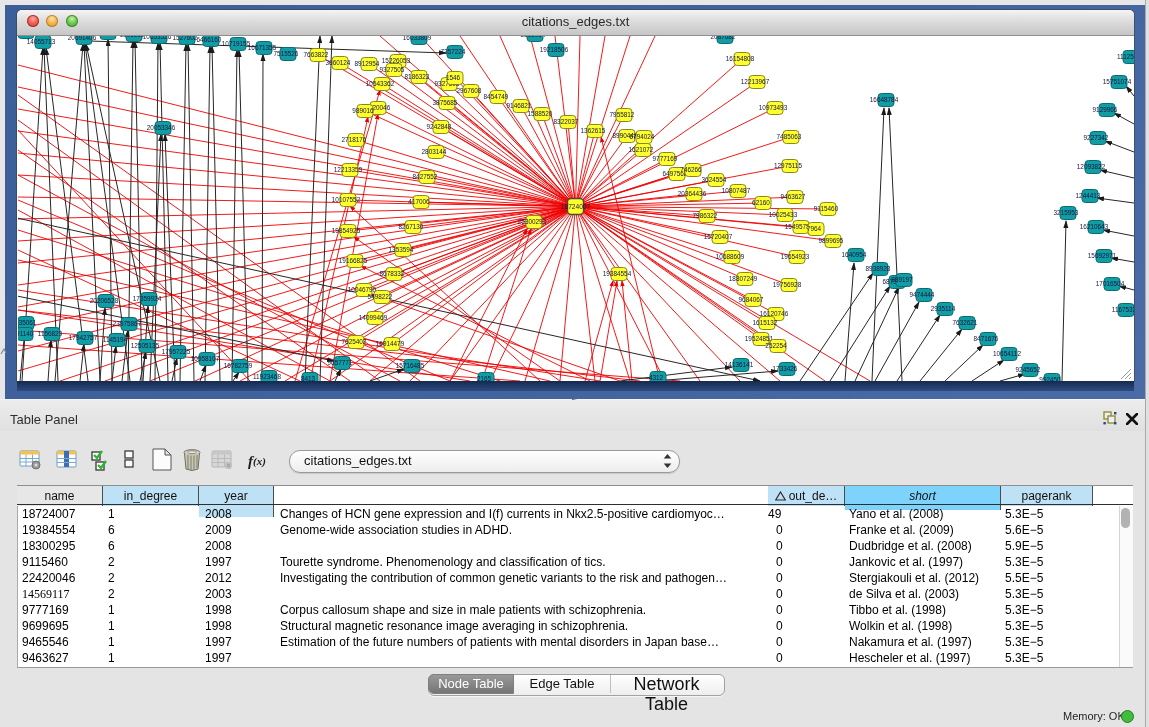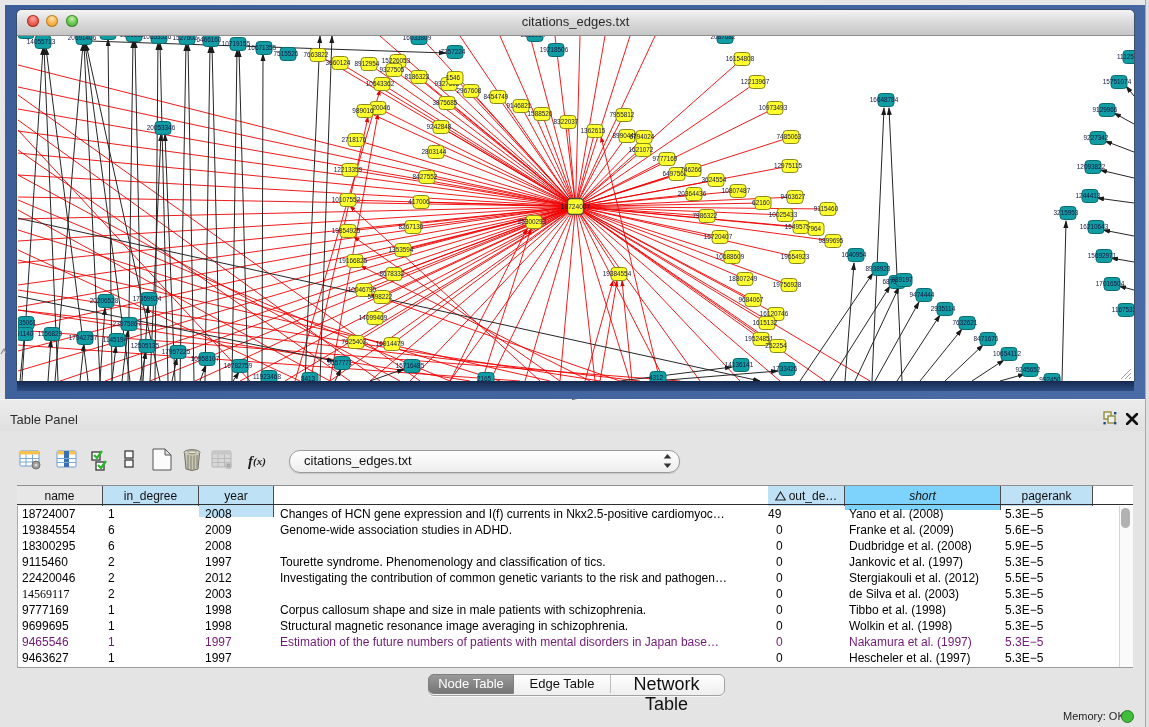--- a/index.html
+++ b/index.html
@@ -914,21 +914,21 @@
     </div>
     <div style="position:absolute;left:17px;top:618px;width:1103px;height:16px;font-size:12px;line-height:16px;color:#000;white-space:nowrap;overflow:hidden;">
       <span style="position:absolute;left:5px;">9699695</span>
       <span style="position:absolute;left:91px;">1</span>
       <span style="position:absolute;left:188px;">1998</span>
       <span style="position:absolute;left:263px;">Structural magnetic resonance image averaging in schizophrenia.</span>
       <span style="position:absolute;left:759px;">0</span>
       <span style="position:absolute;left:832px;">Wolkin et al. (1998)</span>
       <span style="position:absolute;left:988px;">5.3E−5</span>
     </div>
-    <div style="position:absolute;left:17px;top:634px;width:1103px;height:16px;font-size:12px;line-height:16px;color:#701a75;white-space:nowrap;overflow:hidden;">
+    <div style="position:absolute;left:17px;top:634px;width:1103px;height:16px;font-size:12px;line-height:16px;color:#000000;white-space:nowrap;overflow:hidden;">
       <span style="position:absolute;left:5px;">9465546</span>
       <span style="position:absolute;left:91px;">1</span>
       <span style="position:absolute;left:188px;">1997</span>
       <span style="position:absolute;left:263px;">Estimation of the future numbers of patients with mental disorders in Japan base…</span>
       <span style="position:absolute;left:759px;">0</span>
       <span style="position:absolute;left:832px;">Nakamura et al. (1997)</span>
       <span style="position:absolute;left:988px;">5.3E−5</span>
     </div>
     <div style="position:absolute;left:17px;top:650px;width:1103px;height:16px;font-size:12px;line-height:16px;color:#000;white-space:nowrap;overflow:hidden;">
       <span style="position:absolute;left:5px;">9463627</span>

